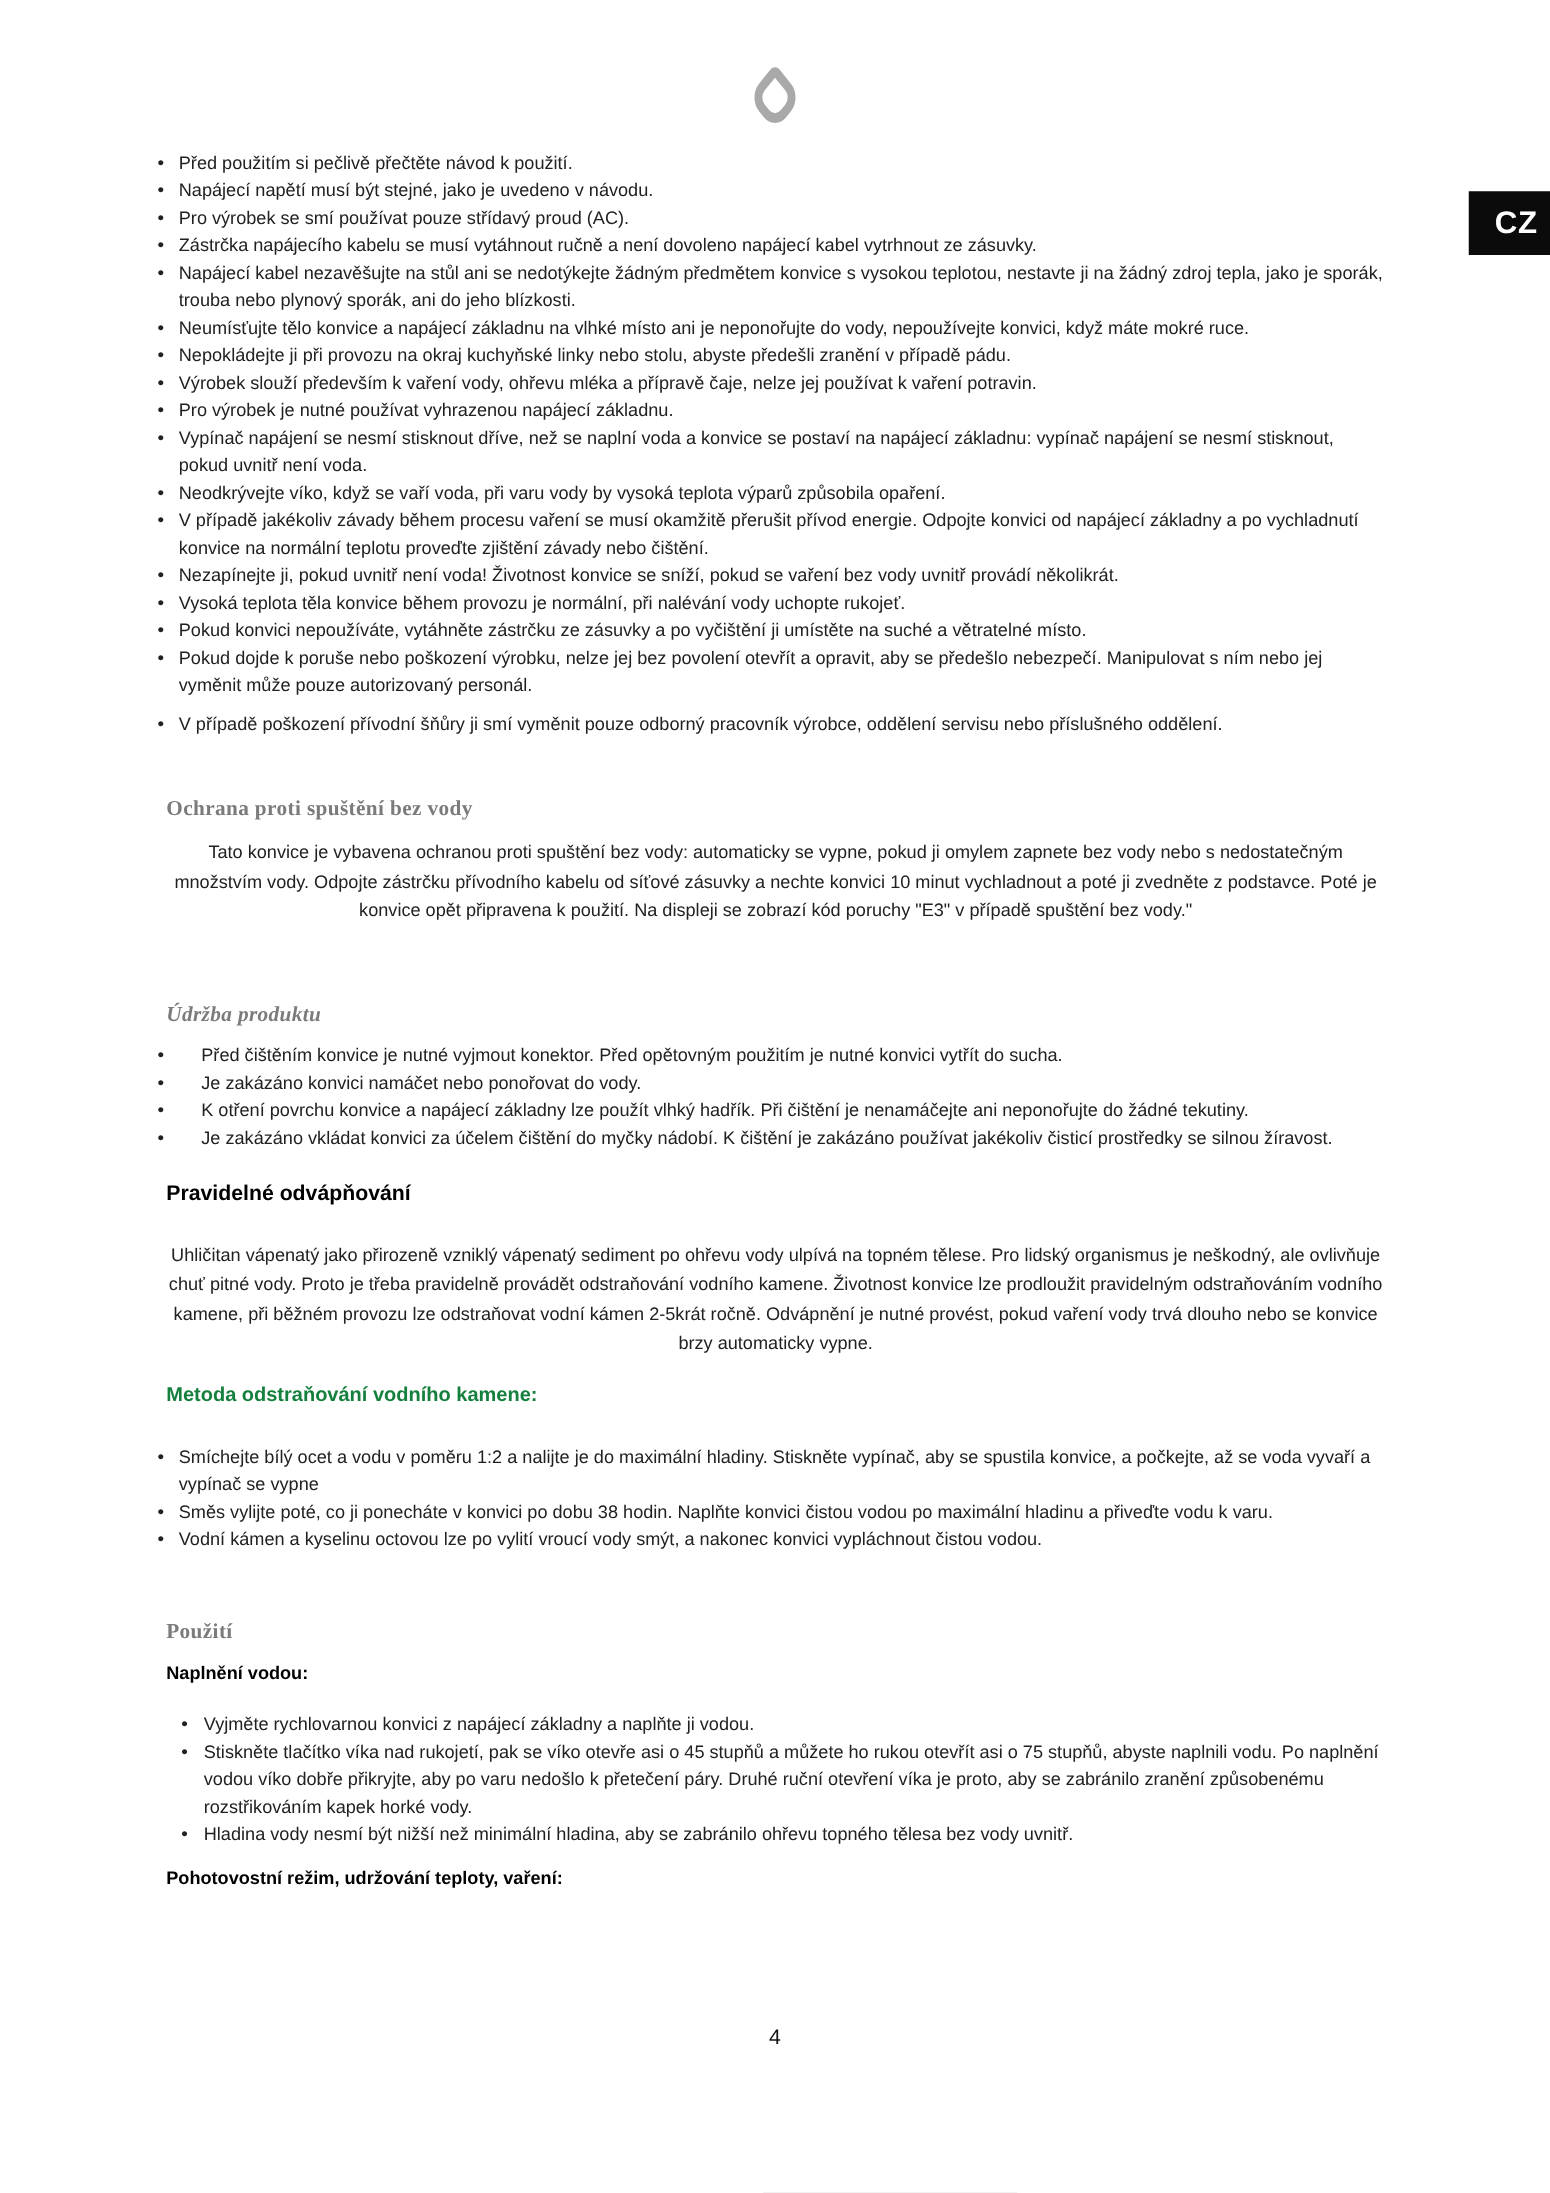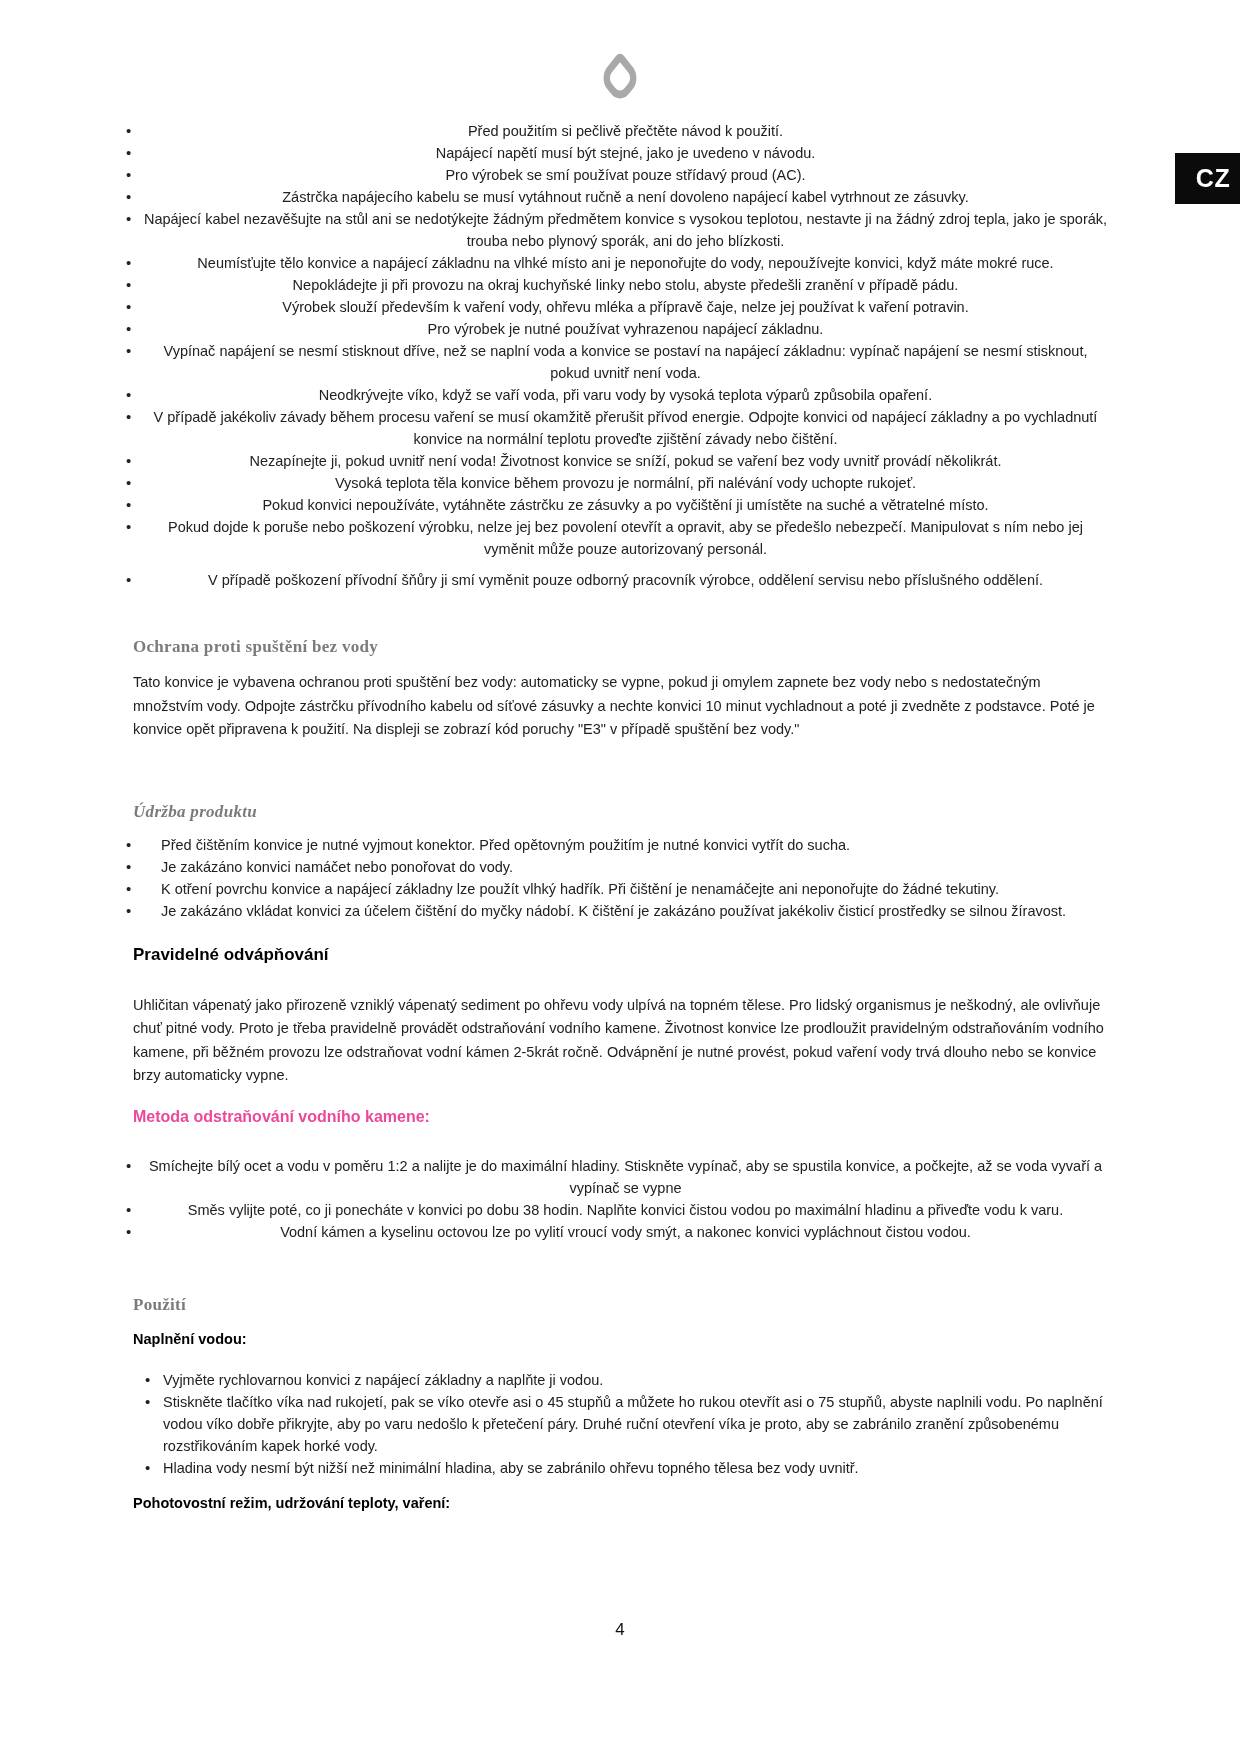--- a/index.html
+++ b/index.html
@@ -63,43 +63,44 @@
   }
   .blist li { position: relative; }
   .blist li::before {
     content: "\2022";
     position: absolute;
     left: 0;
     top: 0;
     font-size: 15px;
     color: #212121;
   }
-  ul.l-main { margin-left: -7px; text-align: center; }
+  ul.l-main { margin-left: -7px; }
   ul.l-main li { padding-left: 17px; }
   ul.l-indent { margin-left: -7px; }
   ul.l-indent li { padding-left: 35px; }
   ul.l-use { margin-left: 12px; }
   ul.l-use li { padding-left: 18px; }
 
   .para {
     margin: 0;
     font-size: 14.5px;
     line-height: 23.5px;
+    text-align: center;
   }
   .h-serif {
     margin: 0;
     font-family: "Liberation Serif", "DejaVu Serif", serif;
     font-weight: bold;
     font-size: 17px;
     line-height: 28px;
     color: #7b7b7b;
     letter-spacing: 0.3px;
   }
   .h-bold-lg { margin: 0; font-size: 17px;  font-weight: bold; color: #000; line-height: 22px; }
-  .h-bold-md { margin: 0; font-size: 16px;  font-weight: bold; color: #ec4899; line-height: 21px; }
+  .h-bold-md { margin: 0; font-size: 16px;  font-weight: bold; color: #15803d; line-height: 21px; }
   .h-bold-sm { margin: 0; font-size: 14.5px; font-weight: bold; color: #000; line-height: 20px; }
 
   
   .m-list1        { margin-top: 120px; }
   .gap-before     { margin-top: 9px; }
   .m-h-ochrana    { margin-top: 42px; }
   .m-p-ochrana    { margin-top: 10px; }
   .m-h-udrzba     { margin-top: 56px; font-style: italic; }
   .m-list-udrzba  { margin-top: 8px; }
   .m-h-odvap      { margin-top: 22px; }

